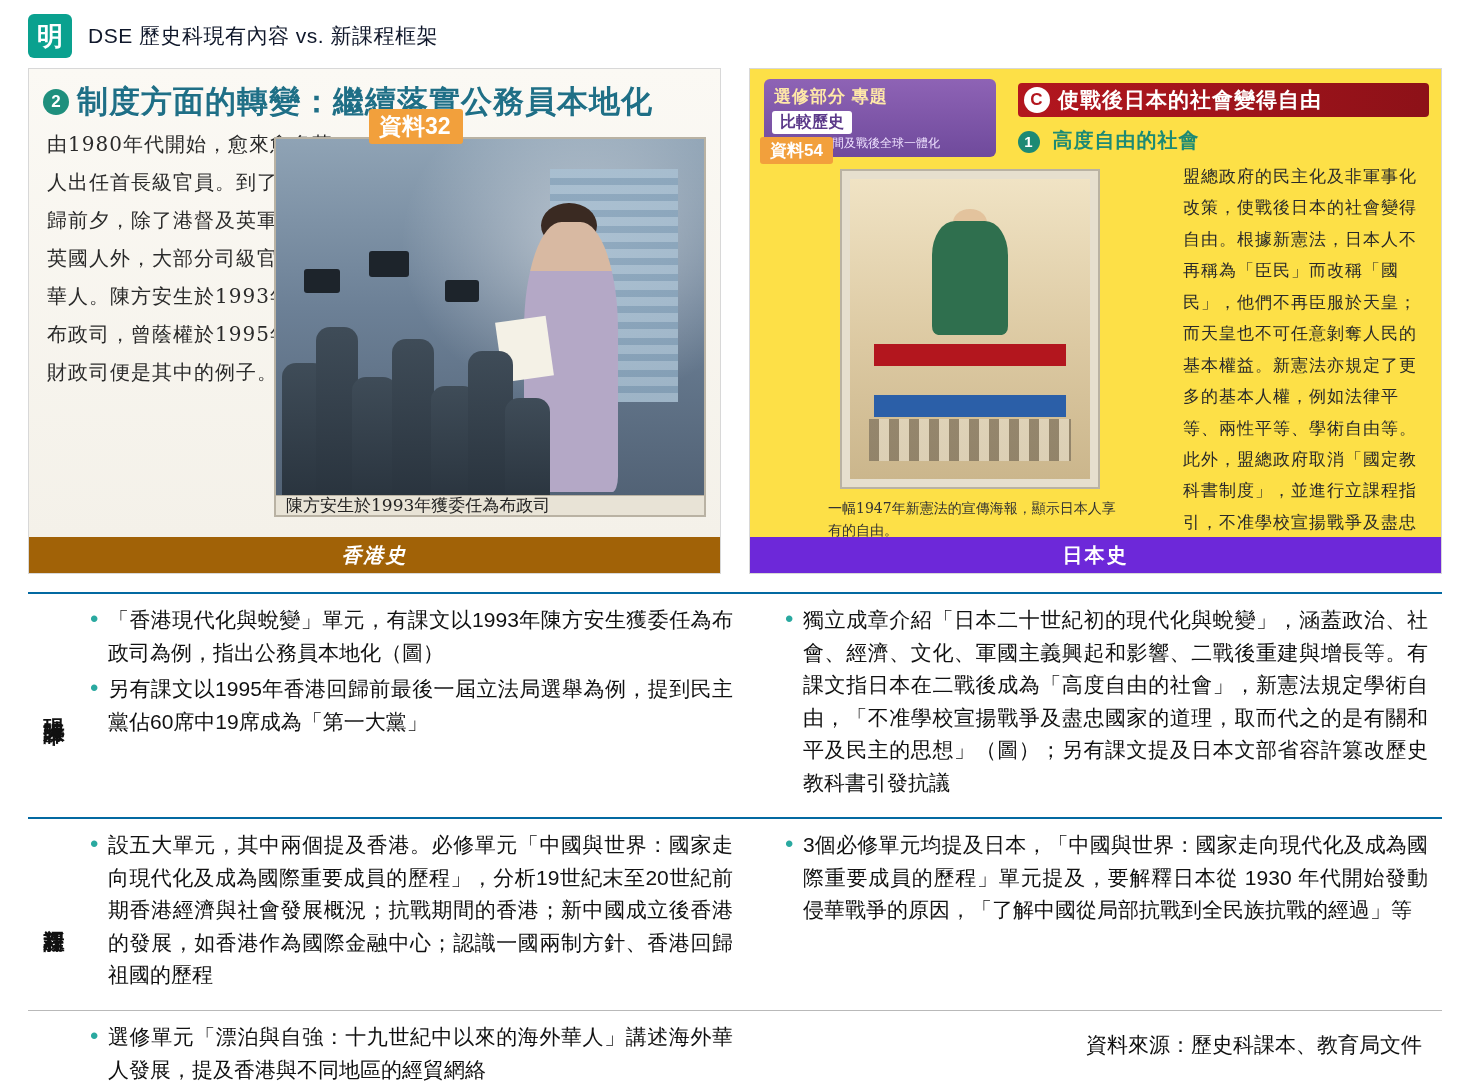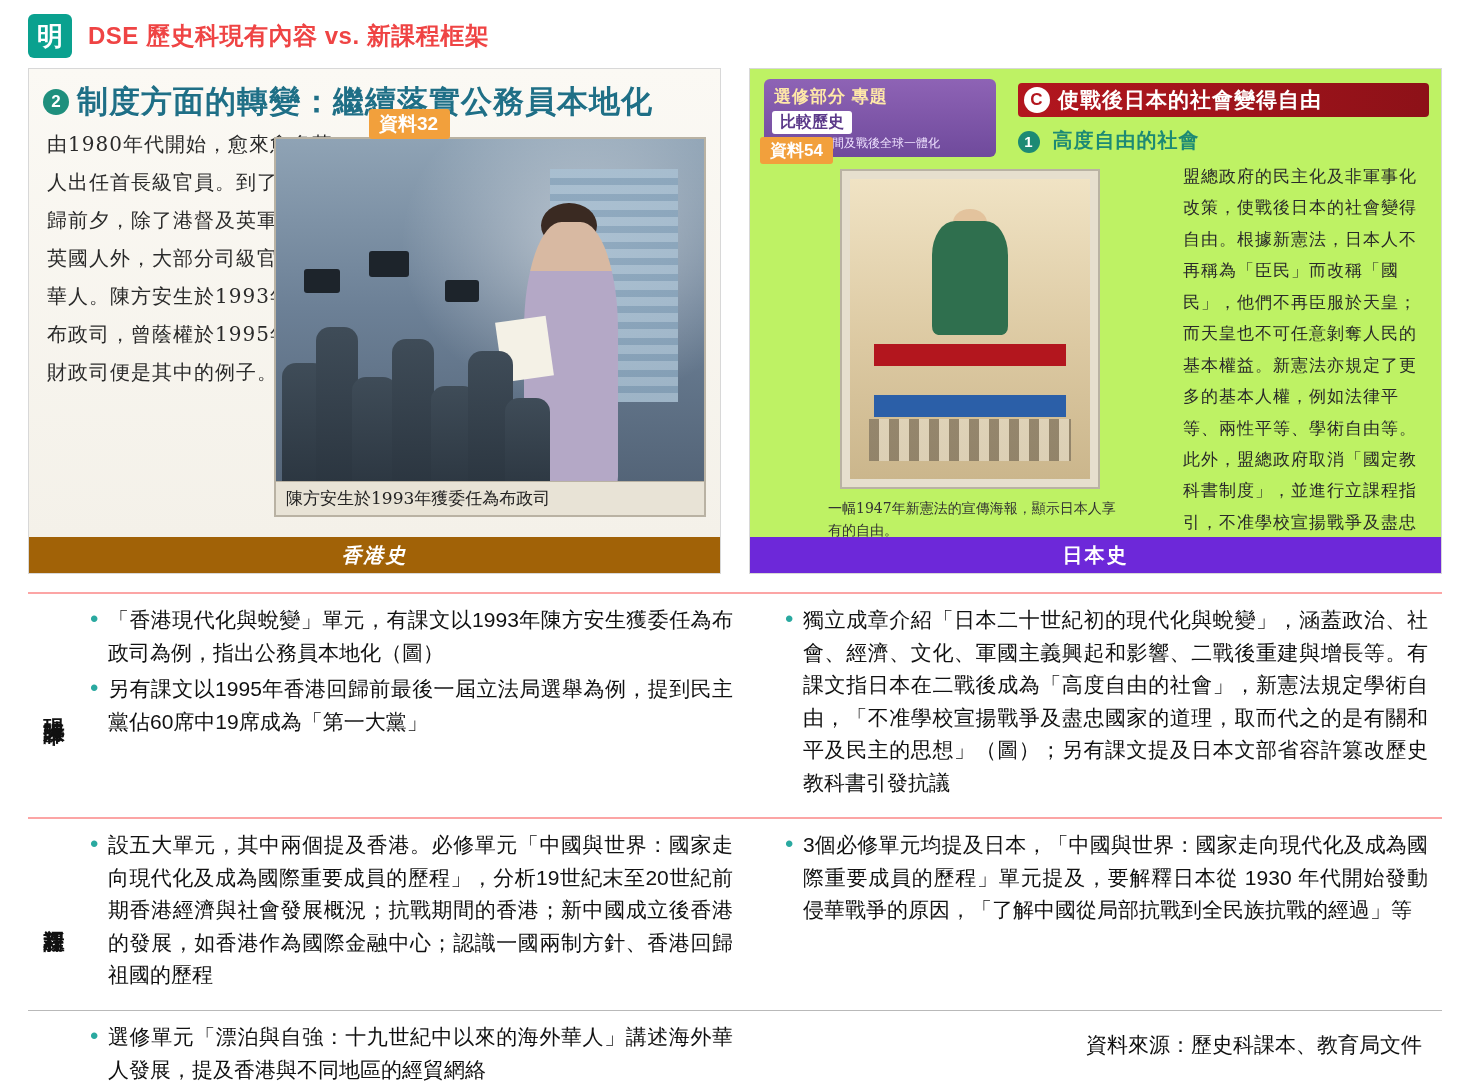--- a/index.html
+++ b/index.html
@@ -23,24 +23,24 @@
   .logo-badge {
     width: 44px; height: 44px;
     background: #0aa18f;
     color: #fff;
     border-radius: 6px;
     display: flex; align-items: center; justify-content: center;
     font-size: 26px; font-weight: bold;
     line-height: 1;
   }
   .page-title {
-    font-size: 24px;
-    font-weight: bold;
+    font-size: 21px;
+    font-weight: normal;
     letter-spacing: .5px;
-    color: #ef4444;
+    color: #0f172a;
   }
 
   
   .board {
     position: relative;
     margin: 0 28px;
     width: 1414px;
   }
 
   .top-panels {
@@ -104,21 +104,21 @@
   .photo-wrap {
     position: absolute; right: 14px; top: 68px;
     width: 432px; height: 380px;
     border: 2px solid #b9b2a3;
     background: #6a7f93;
     overflow: hidden;
   }
   .photo-label {
     position: absolute; left: 340px; top: 40px;
     background: #f2a03c; color: #fff;
-    font-size: 19px; font-weight: bold;
+    font-size: 23px; font-weight: bold;
     padding: 2px 12px 2px 10px;
     border-radius: 3px;
     z-index: 4;
   }
   .photo-art {
     position: absolute; inset: 0;
     background:
       radial-gradient(ellipse at 72% 28%, rgba(255,255,255,.45), rgba(255,255,255,0) 42%),
       linear-gradient(180deg,#8fa3b5 0%, #6c8096 45%, #4f5f72 100%);
   }
@@ -141,28 +141,28 @@
     background:#f4f1e6; transform: rotate(-8deg);
   }
   .crowd { position:absolute; left:0; bottom:0; width:66%; height:78%; }
   .crowd i {
     position:absolute; bottom:0; display:block;
     background: linear-gradient(180deg,#3f4c58,#27313b);
     border-radius: 14px 14px 0 0;
   }
   .cam { position:absolute; background:#1d242b; border-radius:3px; }
   .photo-cap {
-    position:absolute; left:0; right:0; bottom:0; height:34px;
+    position:absolute; left:0; right:0; bottom:0; height:20px;
     background:#e8e3d6; border-top:1px solid #b9b2a3;
     font-size:17px; color:#222; display:flex; align-items:center;
     padding-left:10px; font-family:"DejaVu Serif", serif;text-align:right;
   }
 
   
-  .scan2 { position:absolute; inset:0; background:#bef264; }
+  .scan2 { position:absolute; inset:0; background:#fde047; }
   .purple-tag {
     position:absolute; left:14px; top:10px; width:232px; height:78px;
     background: linear-gradient(180deg,#8e63b5,#6f4a9c);
     border-radius:6px;
   }
   .purple-tag .t1 {
     position:absolute; left:10px; top:6px; color:#ffe9a8;
     font-size:17px; font-weight:bold; letter-spacing:1px;
   }
   .purple-tag .t2 {
@@ -246,21 +246,21 @@
   }
   .cell {
     flex: 1 1 0;
     padding: 10px 14px 14px 8px;
     font-size: 21px;
     line-height: 1.55;
   }
   .cell.left { border-right: 0; }
   .cell.hk { background: #fff; }
   .gapcol { width: 28px; flex: 0 0 28px; }
-  .rule { border-top: 2px solid #fca5a5; }
+  .rule { border-top: 2px solid #0369a1; }
   .rule-thin { border-top: 1px solid #b9b9b9; }
 
   ul.bullets { margin:0; padding:0; list-style:none; }
   ul.bullets li {
     position: relative;
     padding-left: 20px;
     margin-bottom: 4px;
     text-align: justify;
   }
   ul.bullets li::before {

